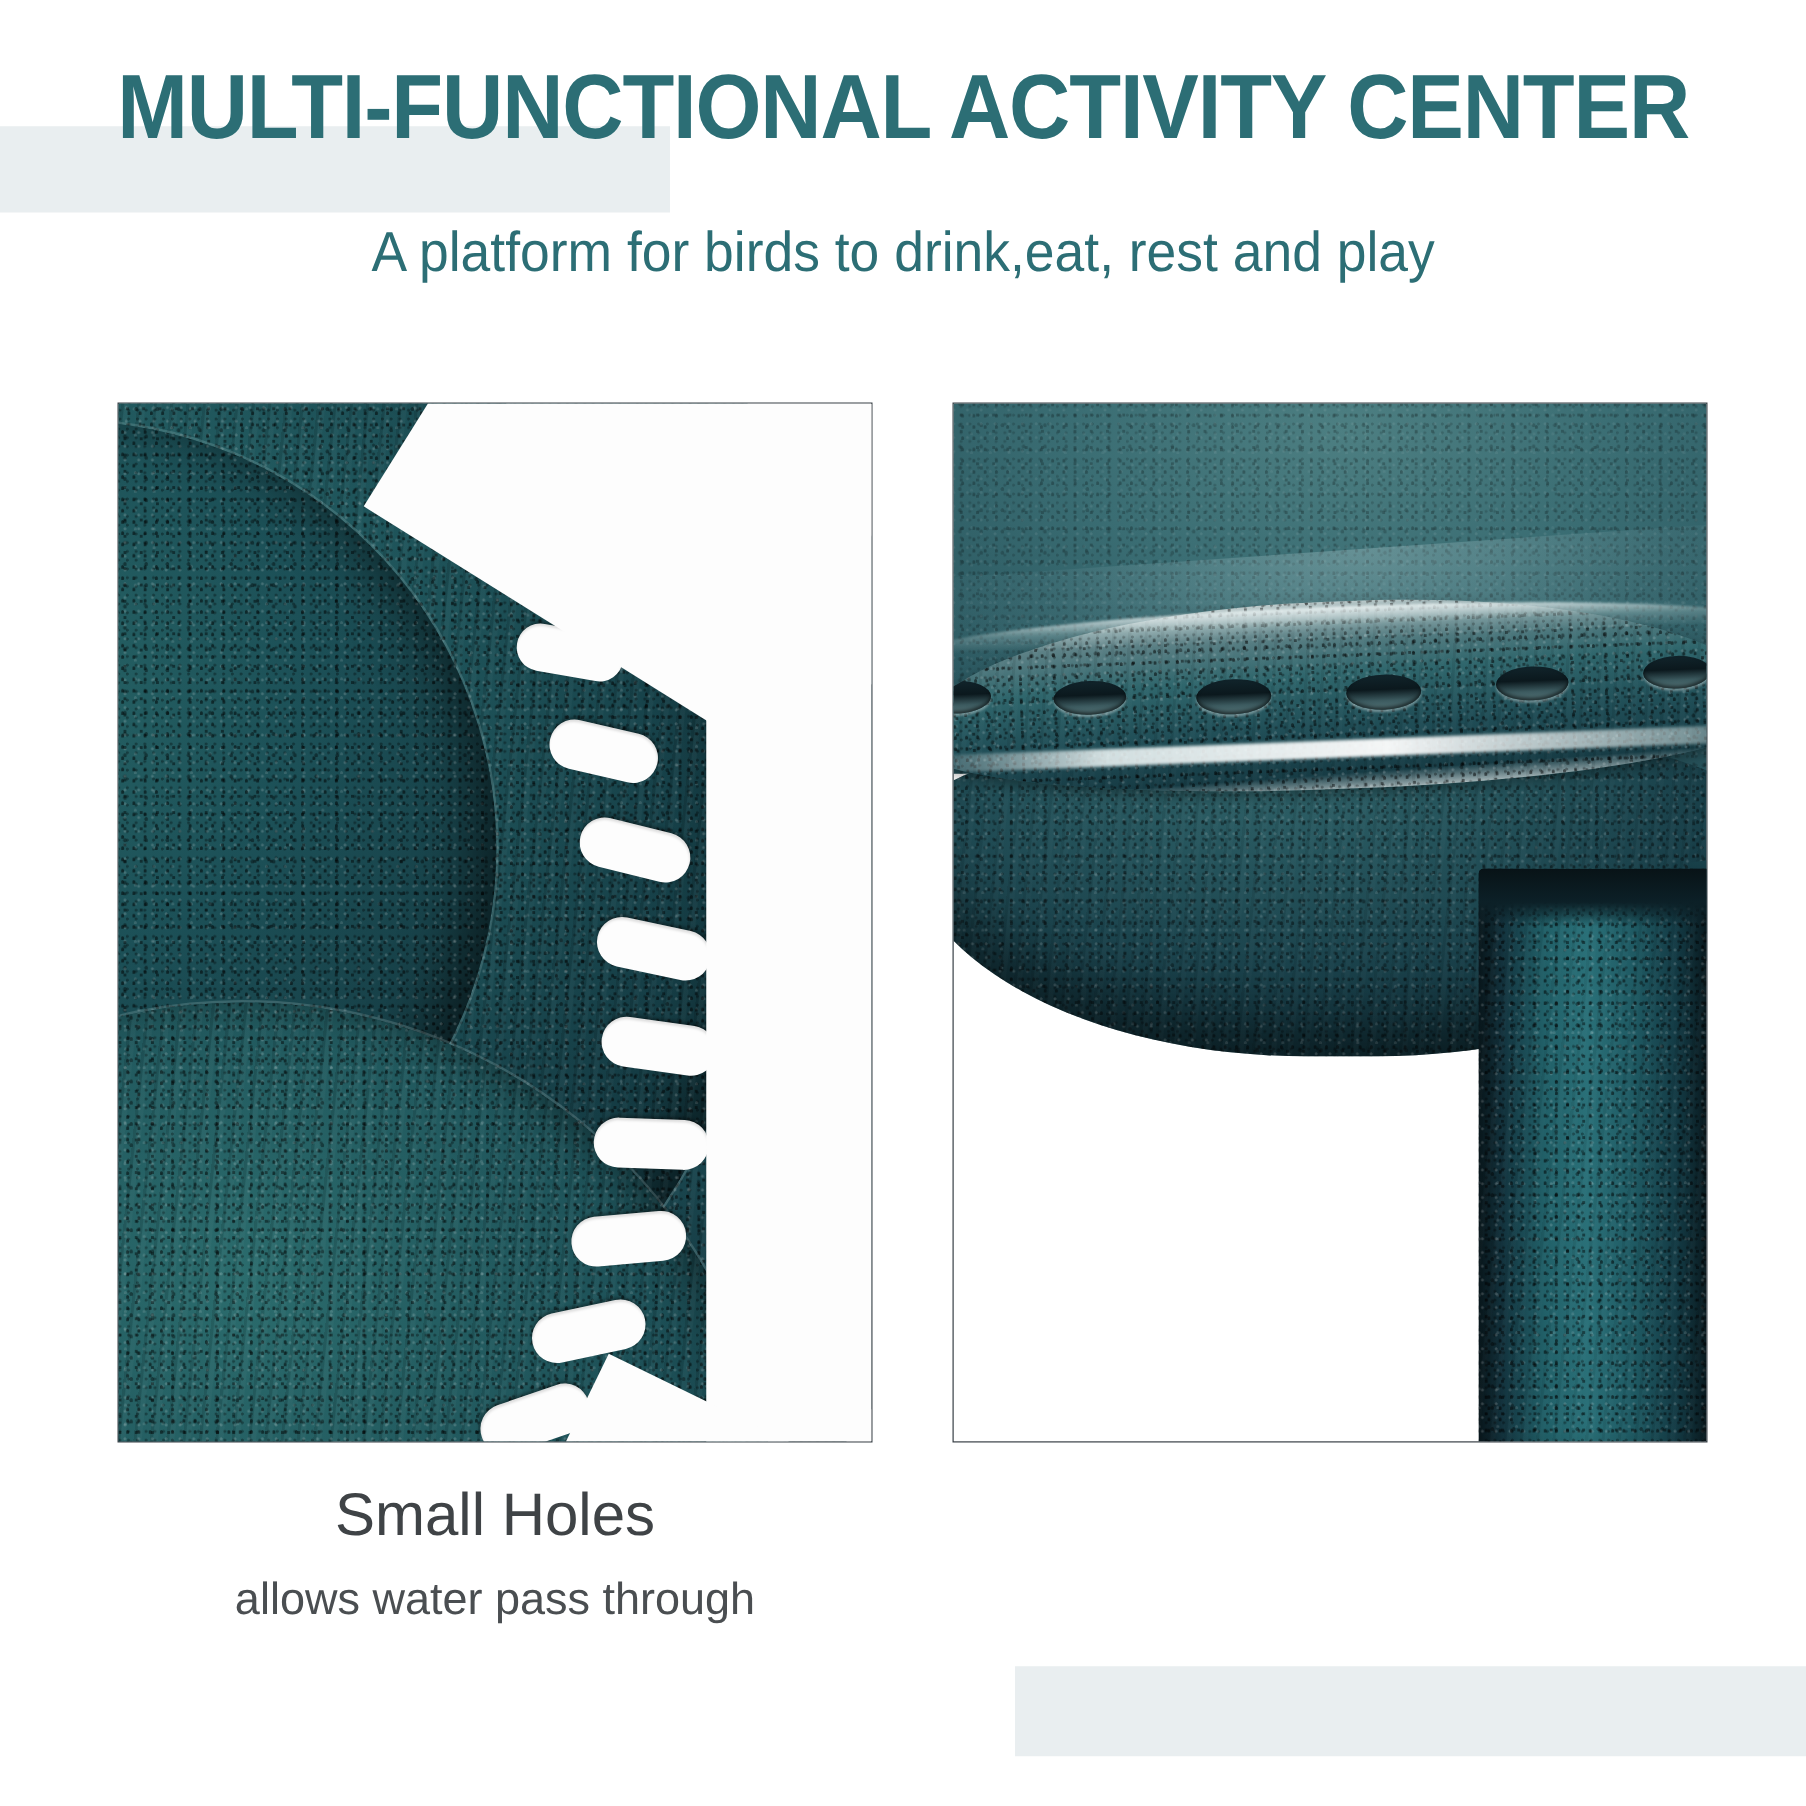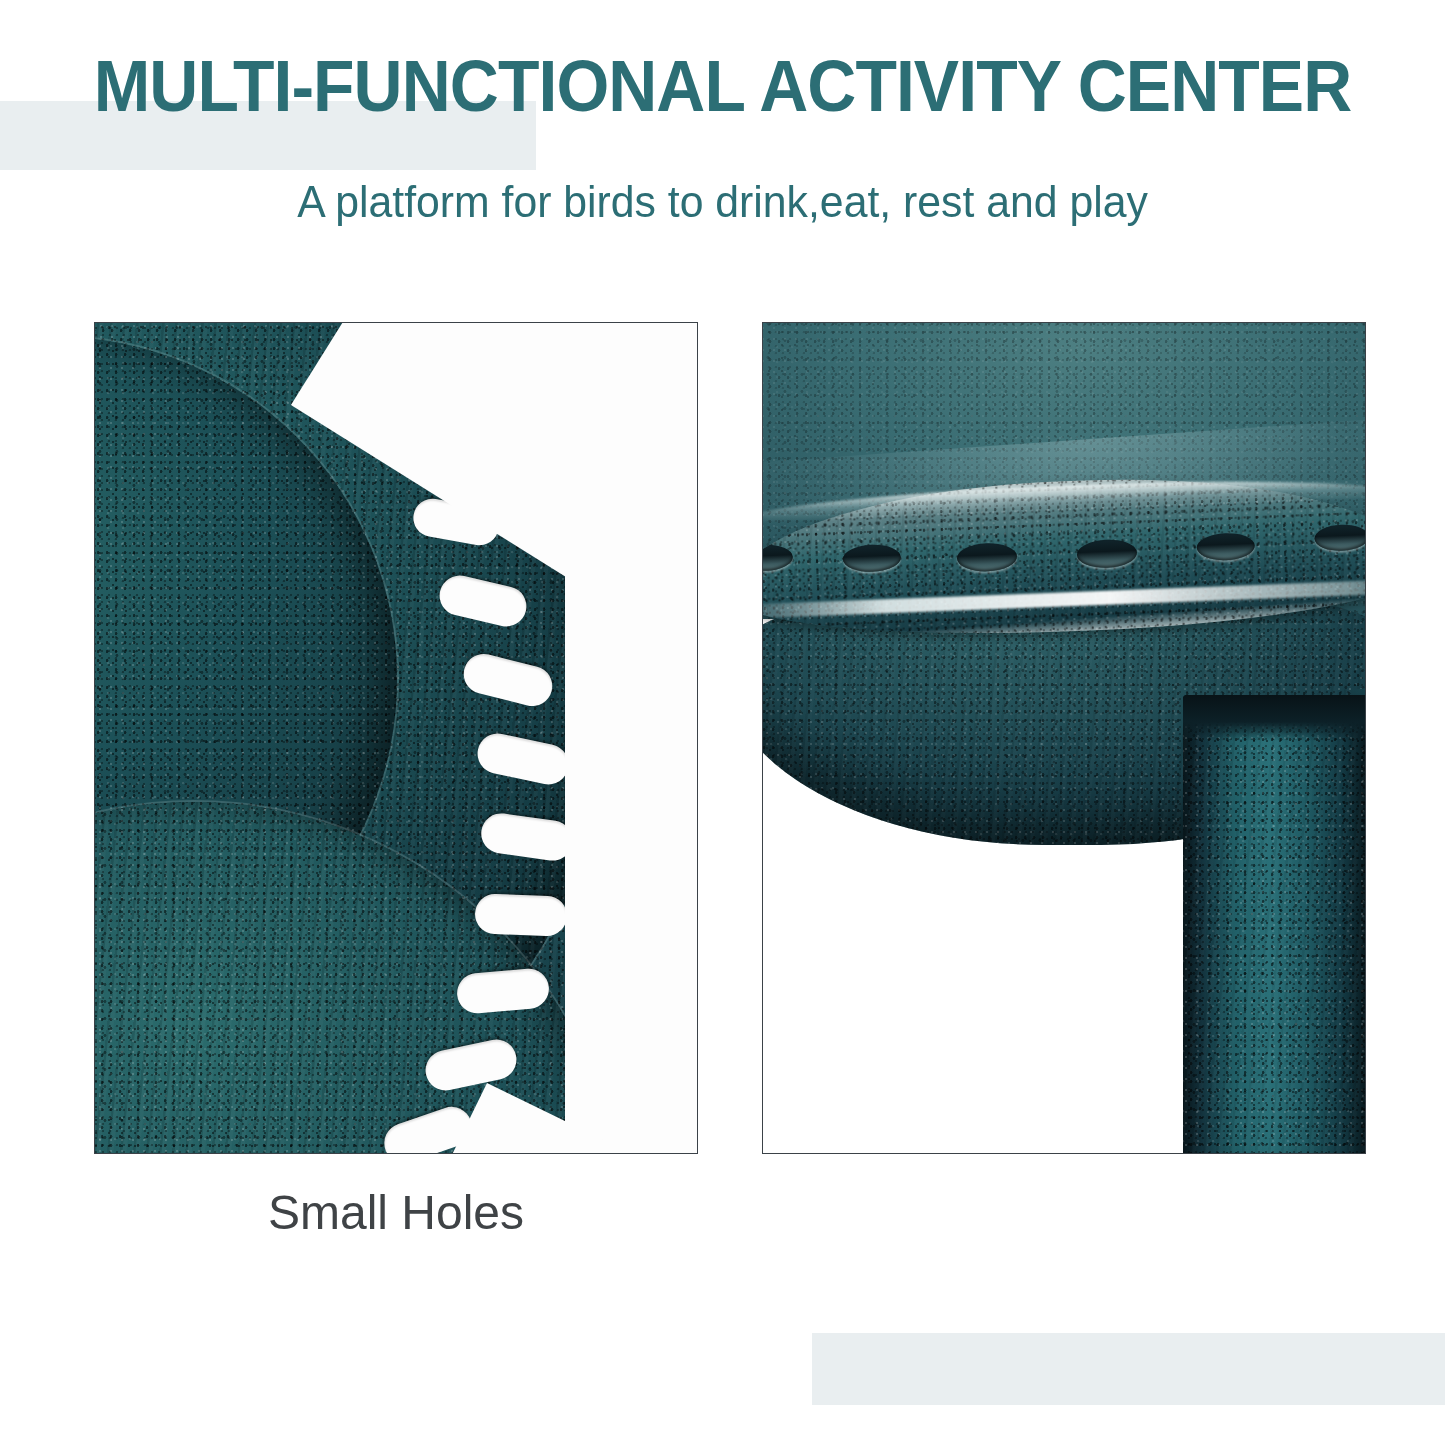--- a/index.html
+++ b/index.html
@@ -434,16 +434,17 @@
       <div class="pedestal">
         <div class="speckle"></div>
         <div class="streaks" style="opacity:.3;"></div>
         <div class="pedestal-cap"></div>
       </div>
     </div>
   </div>
 
   <div class="caption caption-left">
     <div class="cap-title">Small Holes</div>
+    <div class="cap-sub">allows water pass through</div>
   </div>
 
 
 </div>
 
 </body></html>

